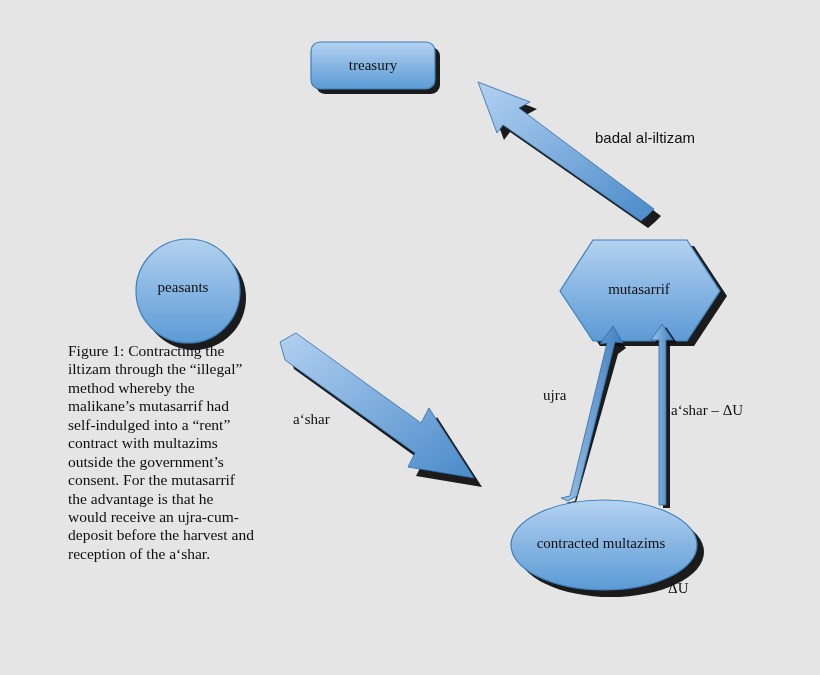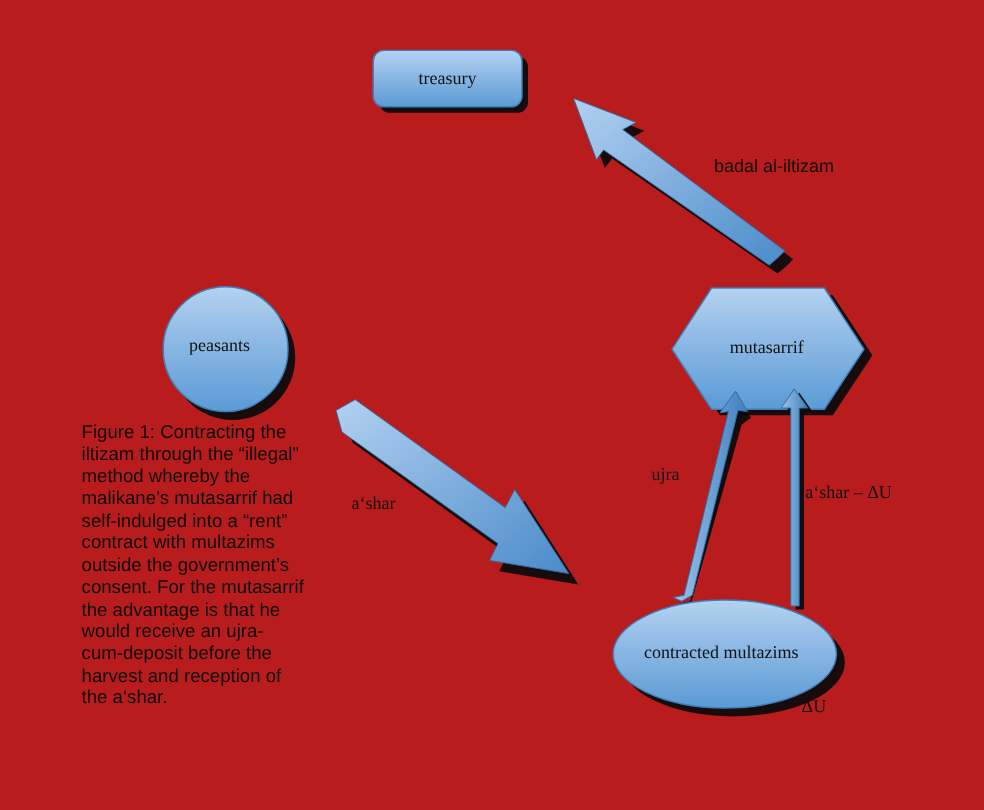--- a/index.html
+++ b/index.html
@@ -4,21 +4,21 @@
 <style>
   html, body {
     margin: 0;
     padding: 0;
     background: #ffffff;
   }
   #stage {
     position: relative;
     width: 820px;
     height: 675px;
-    background: #b91c1c;
+    background: #e5e5e5;
     overflow: hidden;
     font-family: "Liberation Serif", serif;
   }
   #diagram-svg {
     position: absolute;
     left: 0;
     top: 0;
     width: 820px;
     height: 675px;
   }
@@ -35,23 +35,23 @@
     fill: #101010;
   }
   .edge-label-sans {
     font-family: "Liberation Sans", sans-serif;
     font-size: 15px;
     fill: #101010;
   }
   .caption {
     position: absolute;
     left: 68px;
-    top: 352px;
+    top: 342px;
     width: 186px;
-    font-family: Liberation Sans, sans-serif;
+    font-family: Liberation Serif, serif;
     font-size: 15.5px;
     line-height: 1.19;
     color: #0d0d0d;
     text-align: left;
     white-space: pre-wrap;
   }
 </style>
 </head>
 <body>
 

